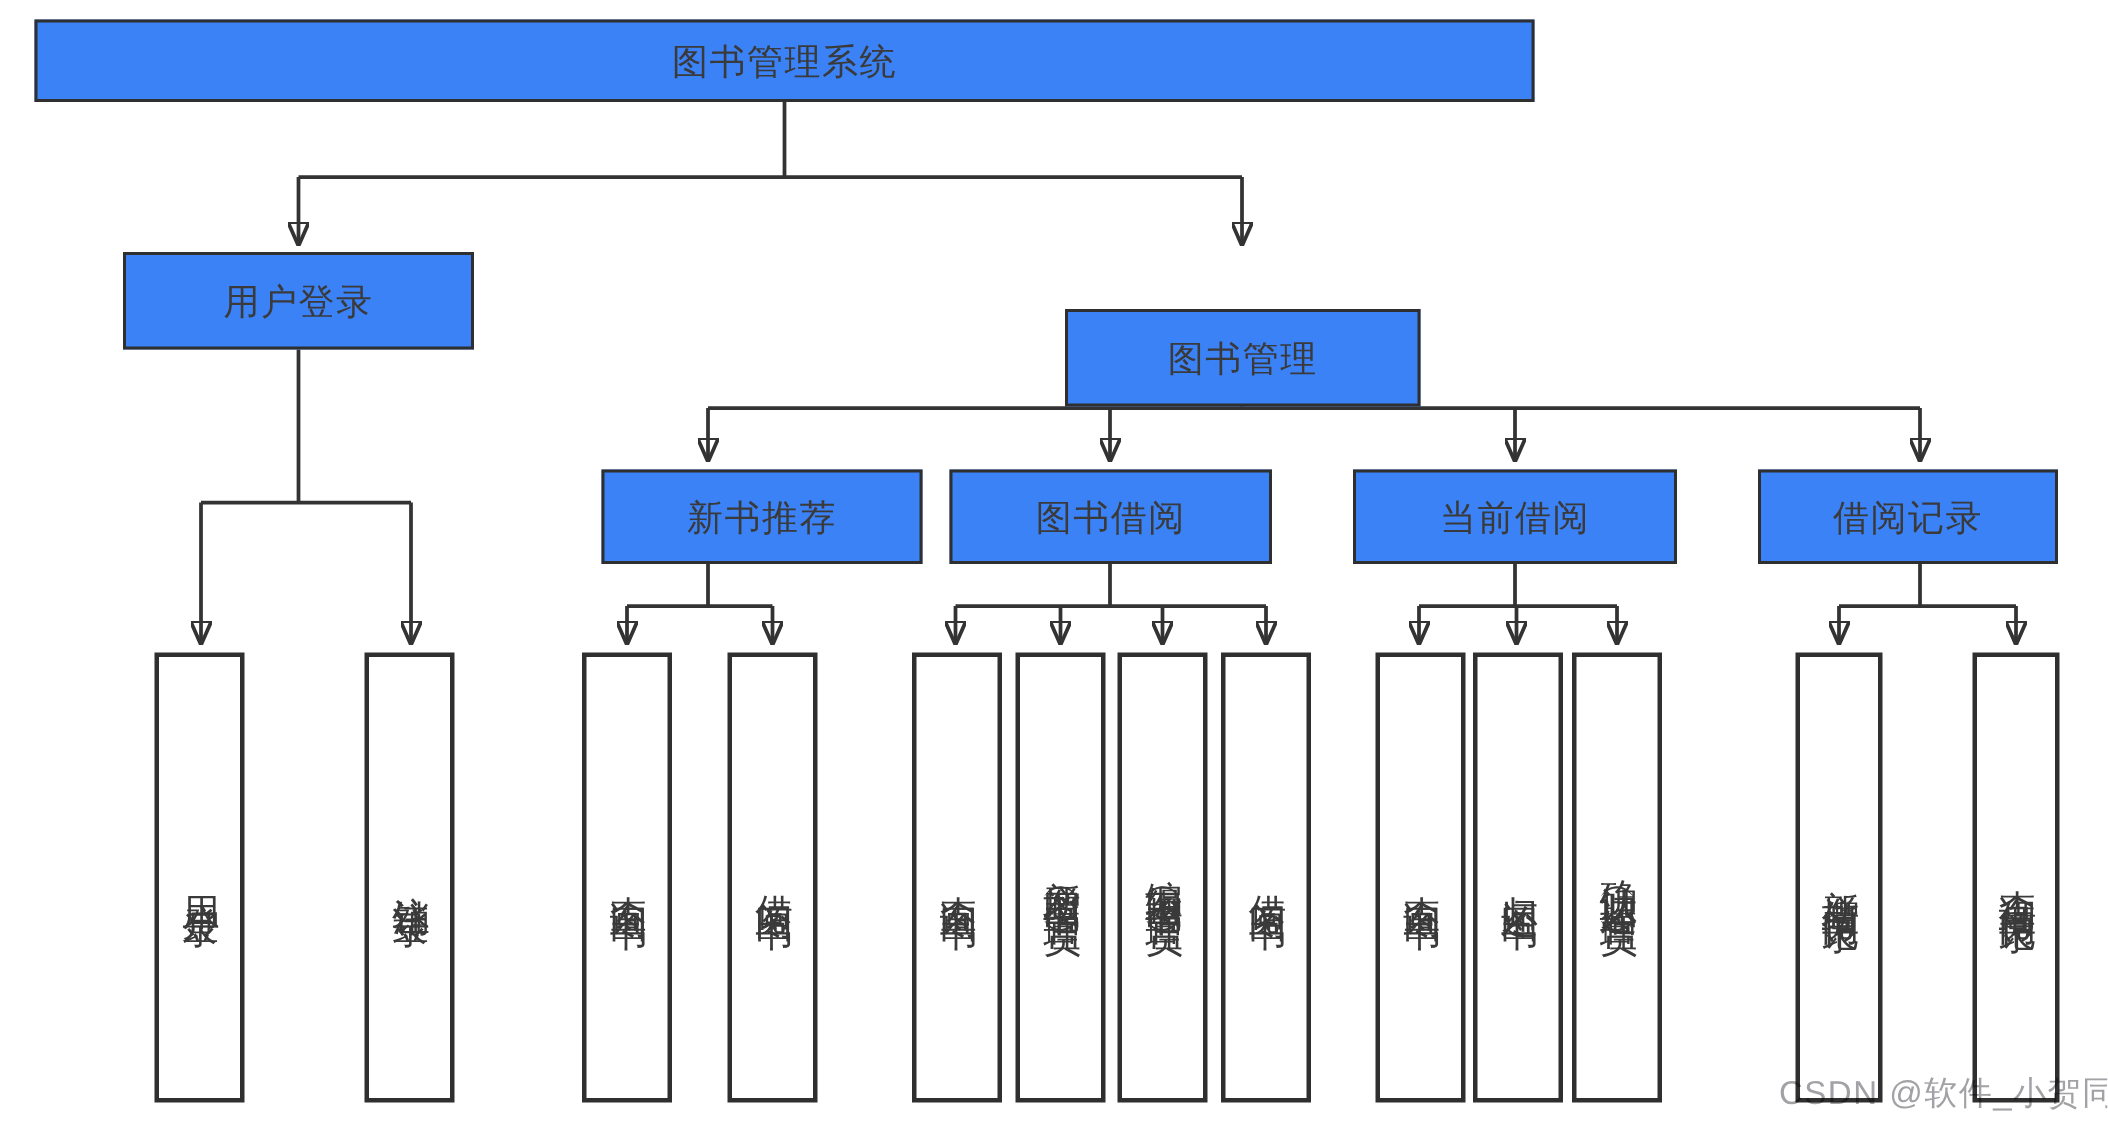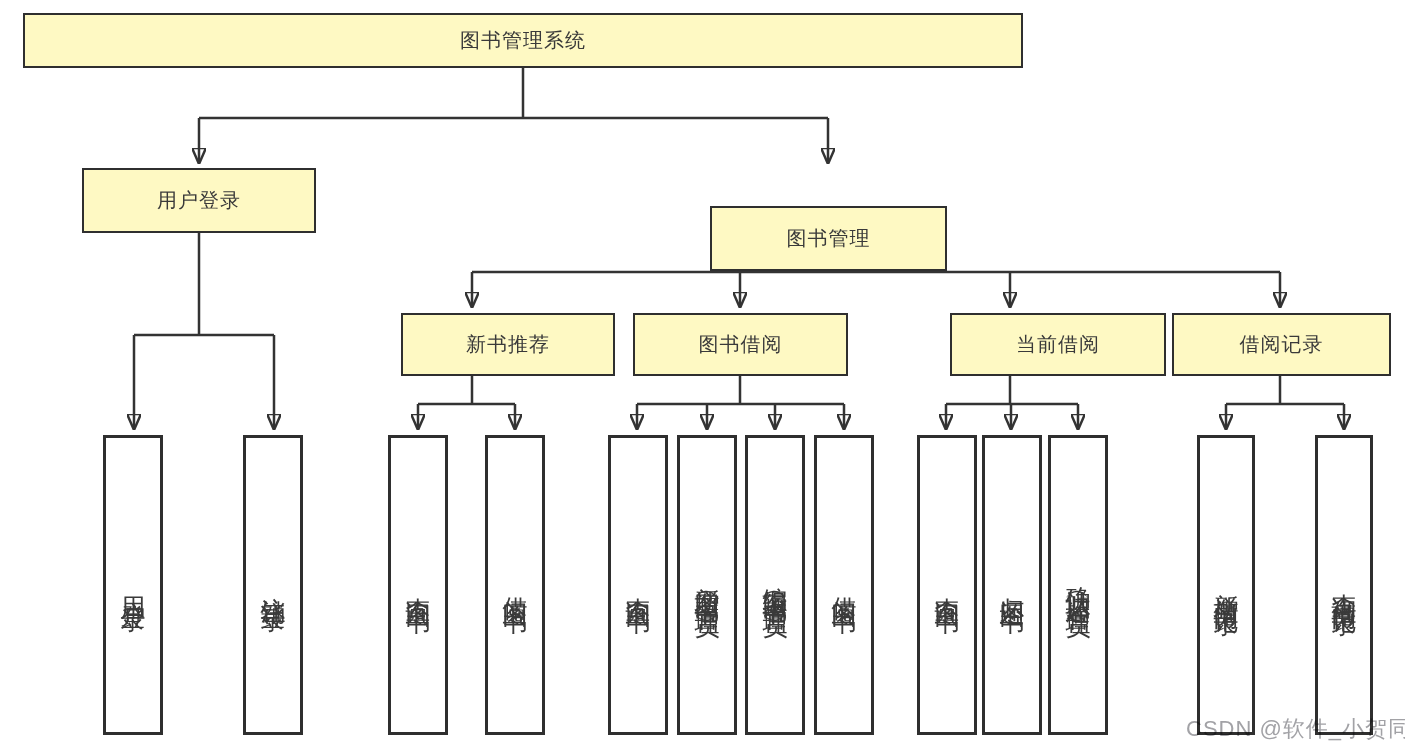--- a/index.html
+++ b/index.html
@@ -7,38 +7,38 @@
     position:relative;
     width:1405px;height:747px;
     background:#ffffff;
     font-family:"Liberation Sans", sans-serif;
     overflow:hidden;
   }
   #connectors{position:absolute;left:0;top:0;width:1405px;height:747px;}
   #connectors path, #connectors line{stroke:#333333;stroke-width:2.5;fill:none;}
   .node{
     position:absolute;
-    background:#fef9c3;
+    background:#3b82f6;
     border:2.5px solid #2f2f2f;
     box-sizing:border-box;
     display:flex;align-items:center;justify-content:center;
     color:#3a3a3a;
-    font-size:20px;
+    font-size:24px;
     letter-spacing:1px;
     z-index:2;
   }
   .root{left:23px;top:13px;width:1000px;height:55px;border-width:2px;}
   .lvl{height:65px;}
   #n-user-login{left:82px;top:168px;width:234px;}
   #n-book-mgmt{left:710px;top:168px;width:237px;margin-top:38px;}
   .lvl3{top:313px;height:63px;}
   #n-new-book-rec{left:364px;width:214px;margin-left:37px;}
   #n-book-borrow{left:633px;width:215px;}
-  #n-current-borrow{left:902px;width:216px;margin-left:48px;}
-  #n-borrow-record{left:1172px;width:219px;}
+  #n-current-borrow{left:902px;width:216px;}
+  #n-borrow-record{left:1172px;width:200px;}
   .leaf{
     position:absolute;
     top:435px;height:300px;width:60px;
     background:#ffffff;
     border:3px solid #2f2f2f;
     box-sizing:border-box;
     display:flex;align-items:center;justify-content:center;
     z-index:2;
   }
   .leaf span{

